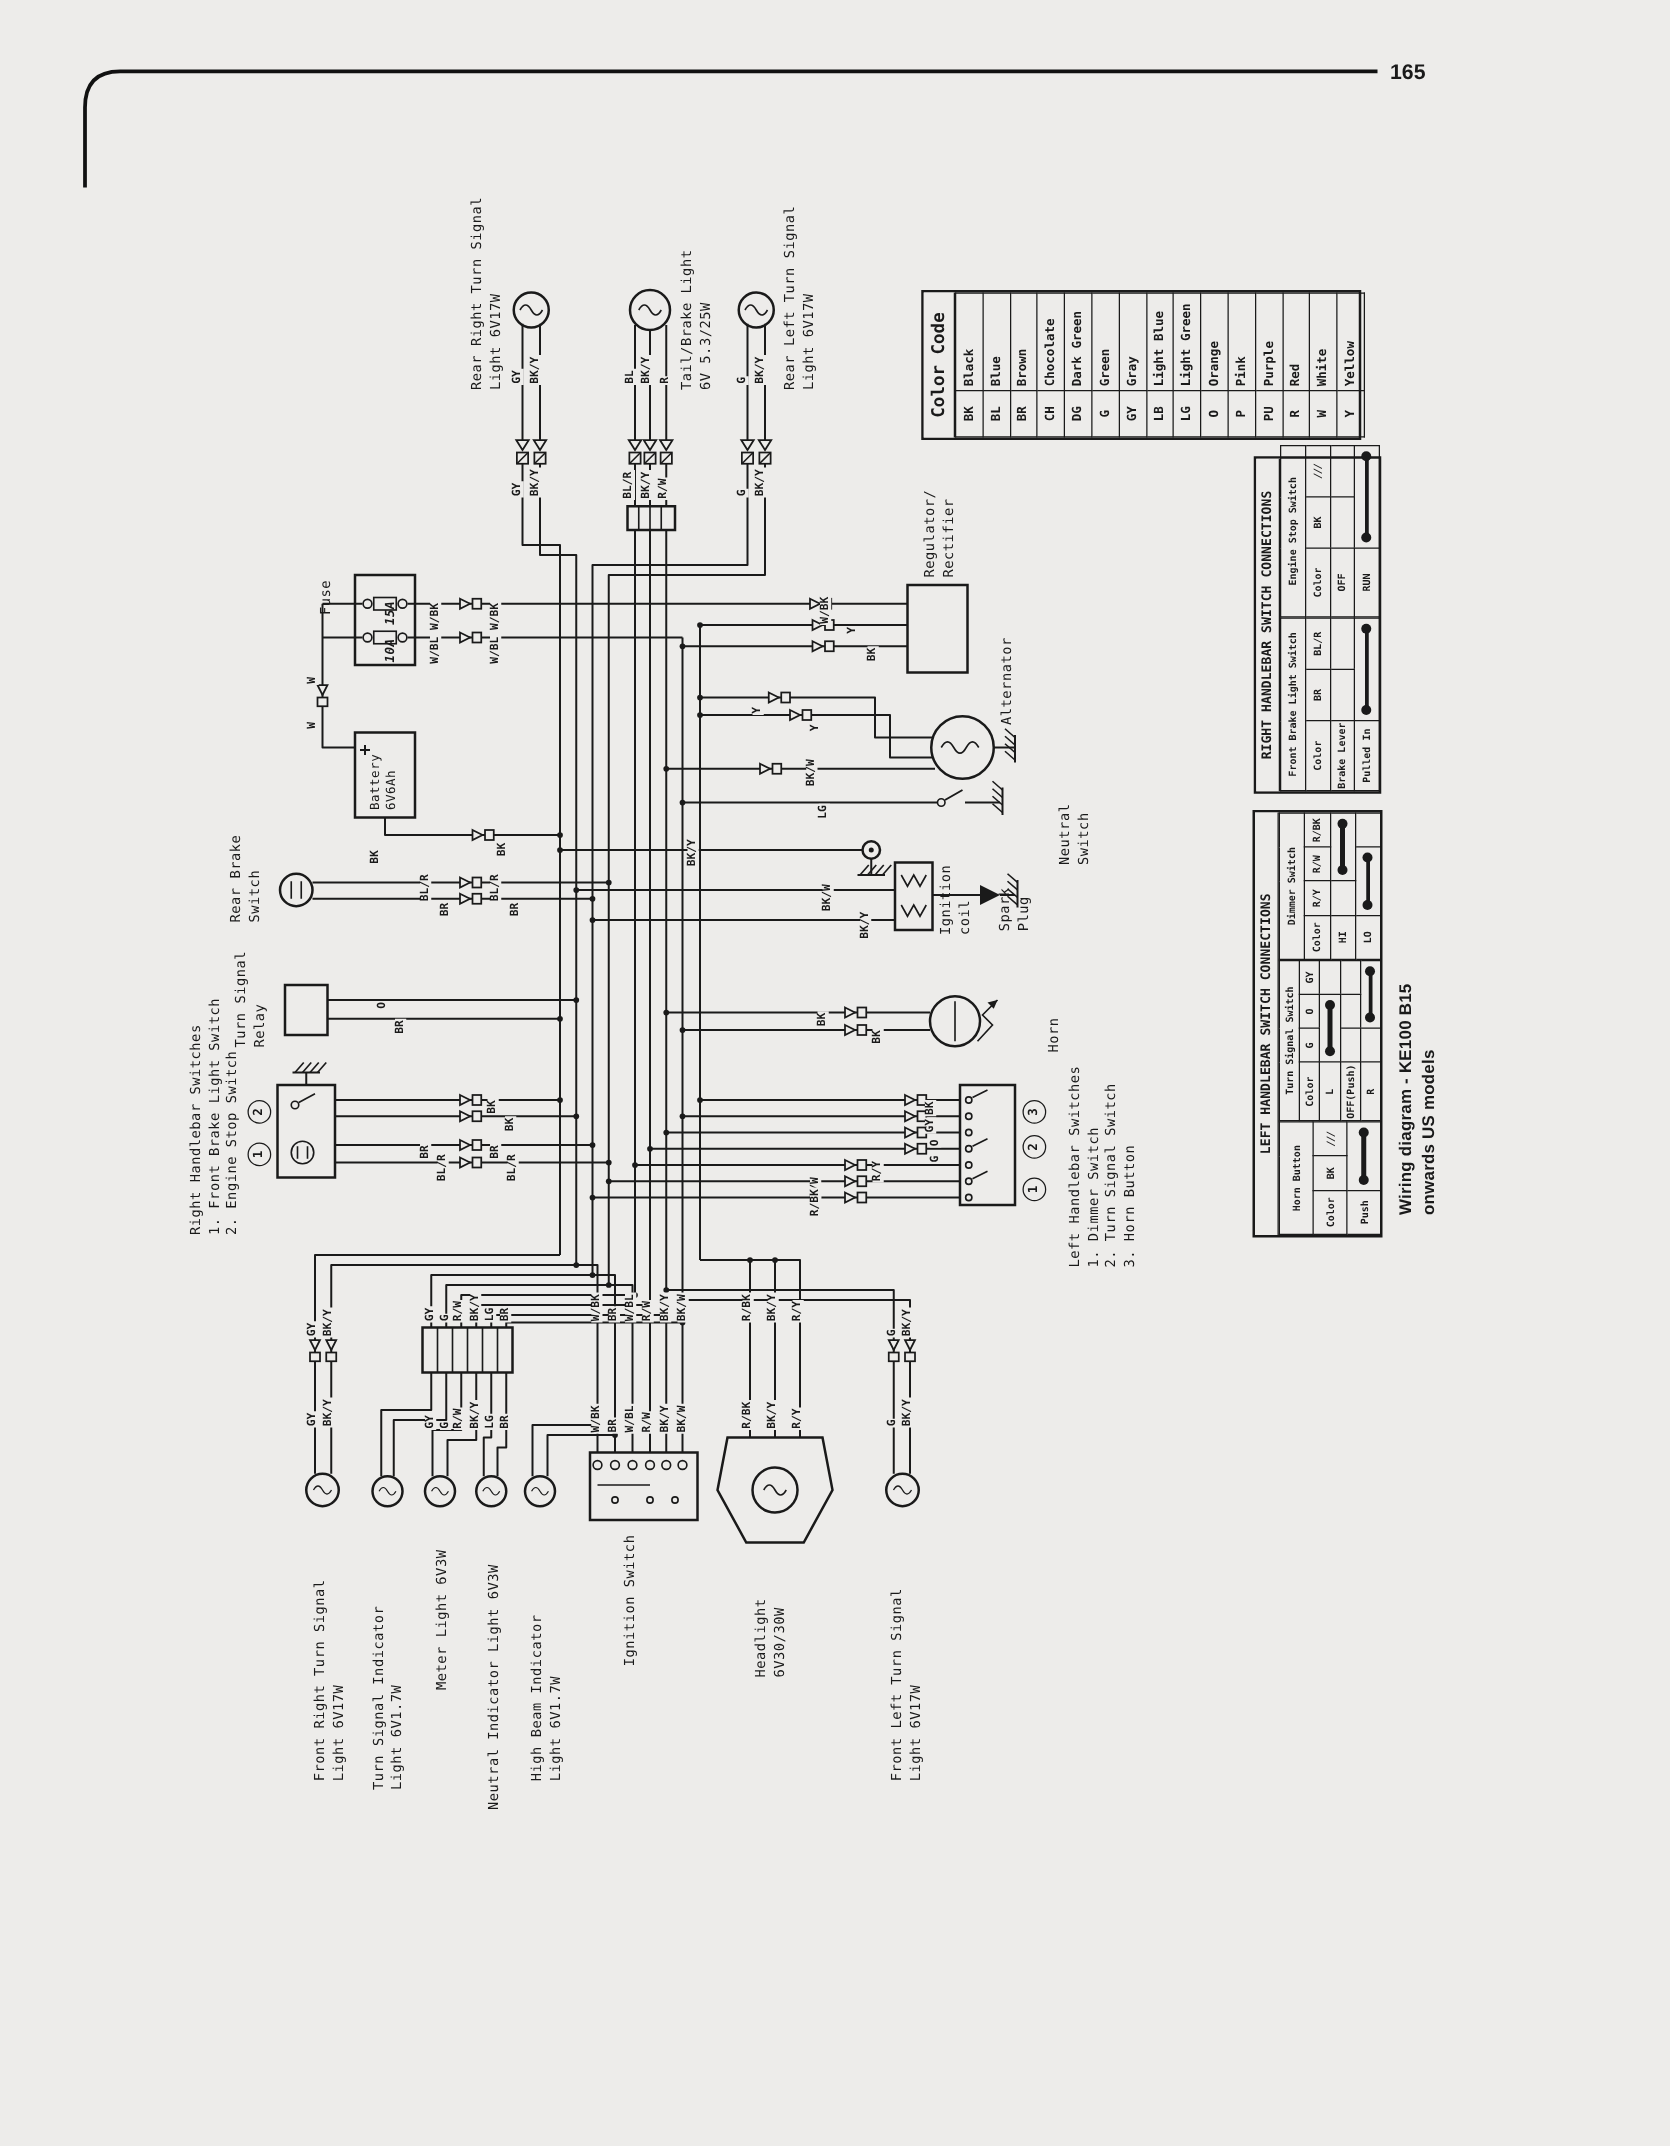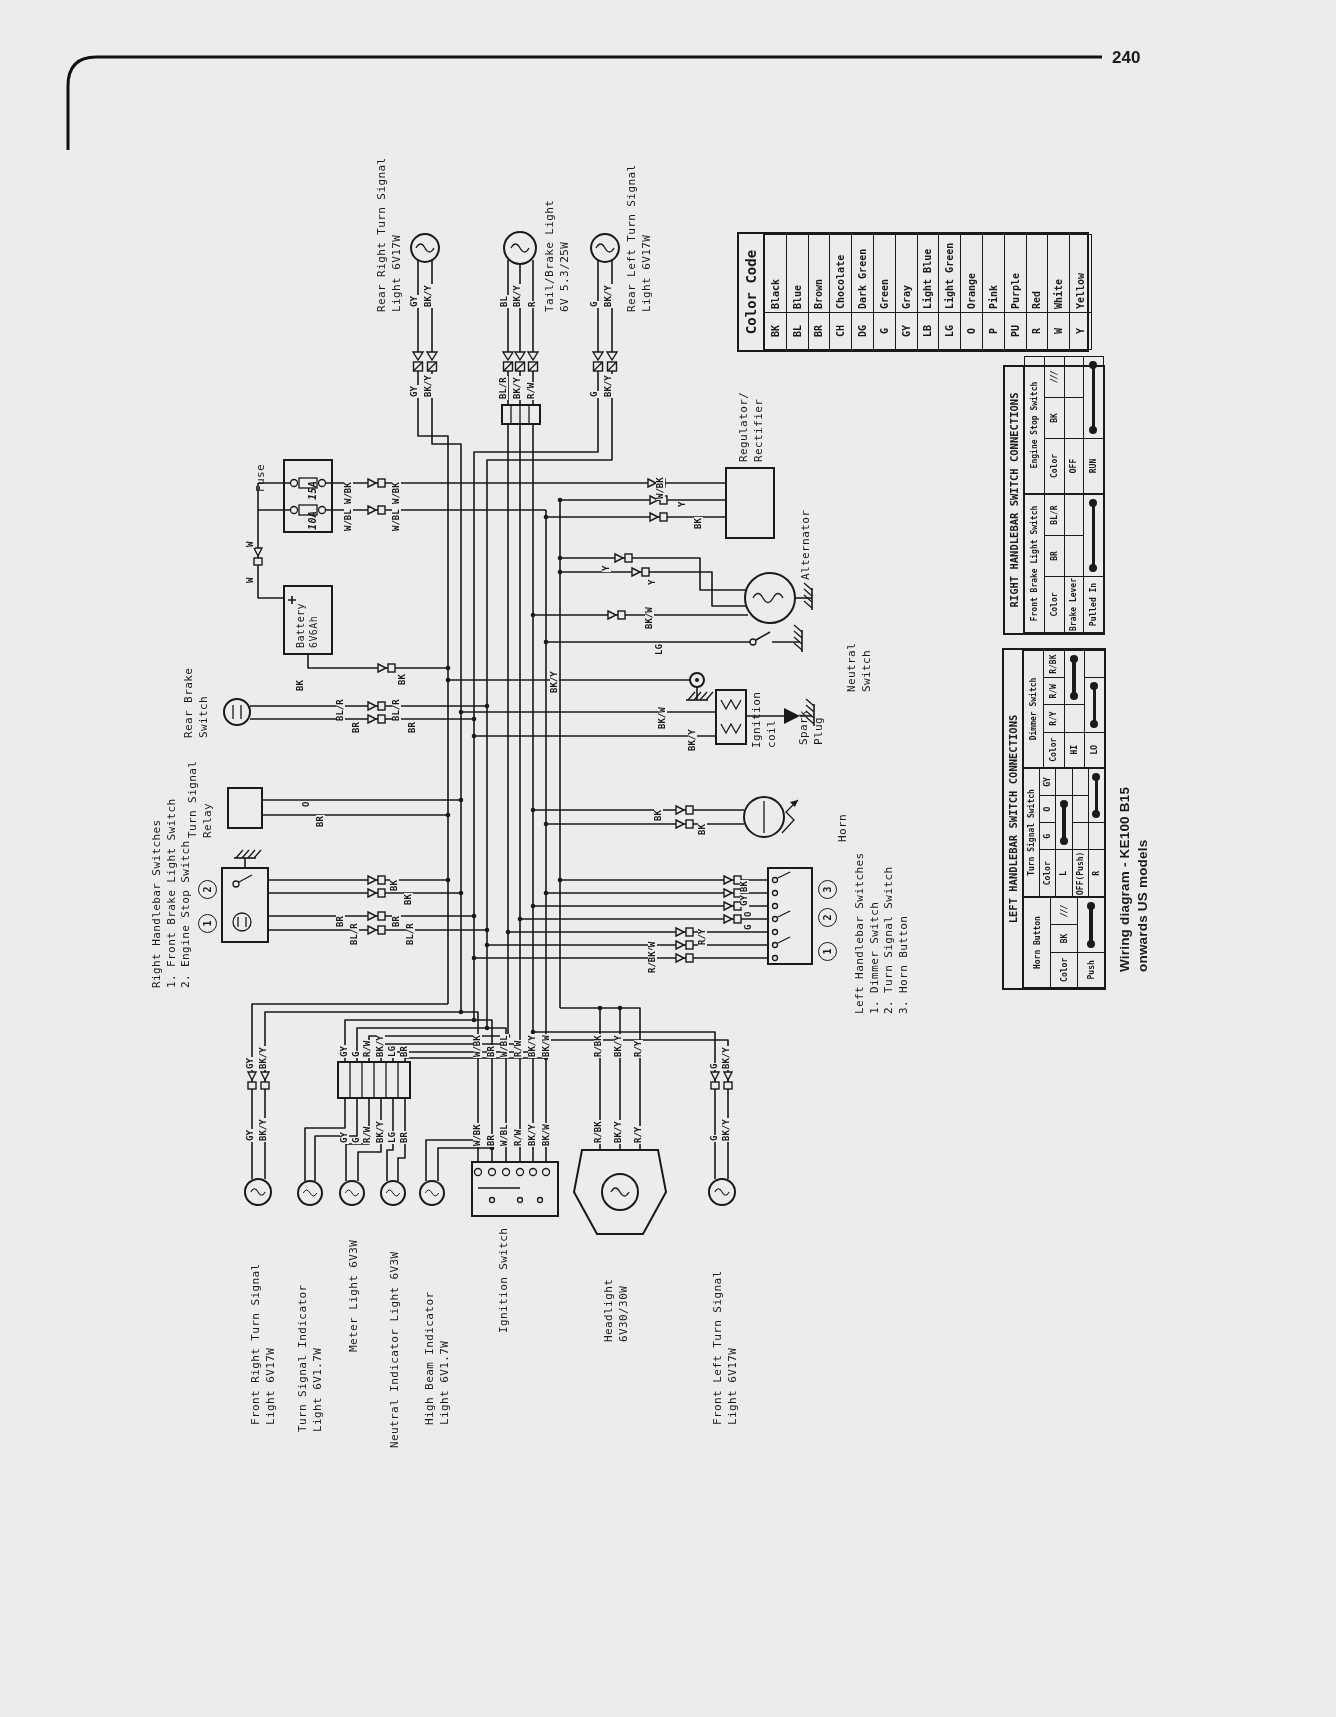--- a/index.html
+++ b/index.html
@@ -377,21 +377,21 @@
 Light 6V1.7W</div>
 <div class="rot" style="left:497px;top:1333px">Ignition Switch</div>
 <div class="rot" style="left:602px;top:1342px">Headlight
 6V30/30W</div>
 <div class="rot" style="left:711px;top:1425px">Front Left Turn Signal
 Light 6V17W</div>
 
 <div class="rot ital" style="left:306px;top:500px">15A</div>
 <div class="rot ital" style="left:306px;top:530px">10A</div>
 
-<div class="pageno">240</div>
+<div class="pageno">165</div>
 <div class="rot caption" style="left:1116px;top:972px">Wiring diagram - KE100 B15 onwards US models</div>
 
 <div id="wire-labels">
     <div class="wl" style="left: 410px; top: 308px;">GY</div>
     <div class="wl" style="left: 424px; top: 308px;">BK/Y</div>
     <div class="wl" style="left: 500px; top: 308px;">BL</div>
     <div class="wl" style="left: 513px; top: 308px;">BK/Y</div>
     <div class="wl" style="left: 528px; top: 308px;">R</div>
     <div class="wl" style="left: 590px; top: 308px;">G</div>
     <div class="wl" style="left: 604px; top: 308px;">BK/Y</div>

